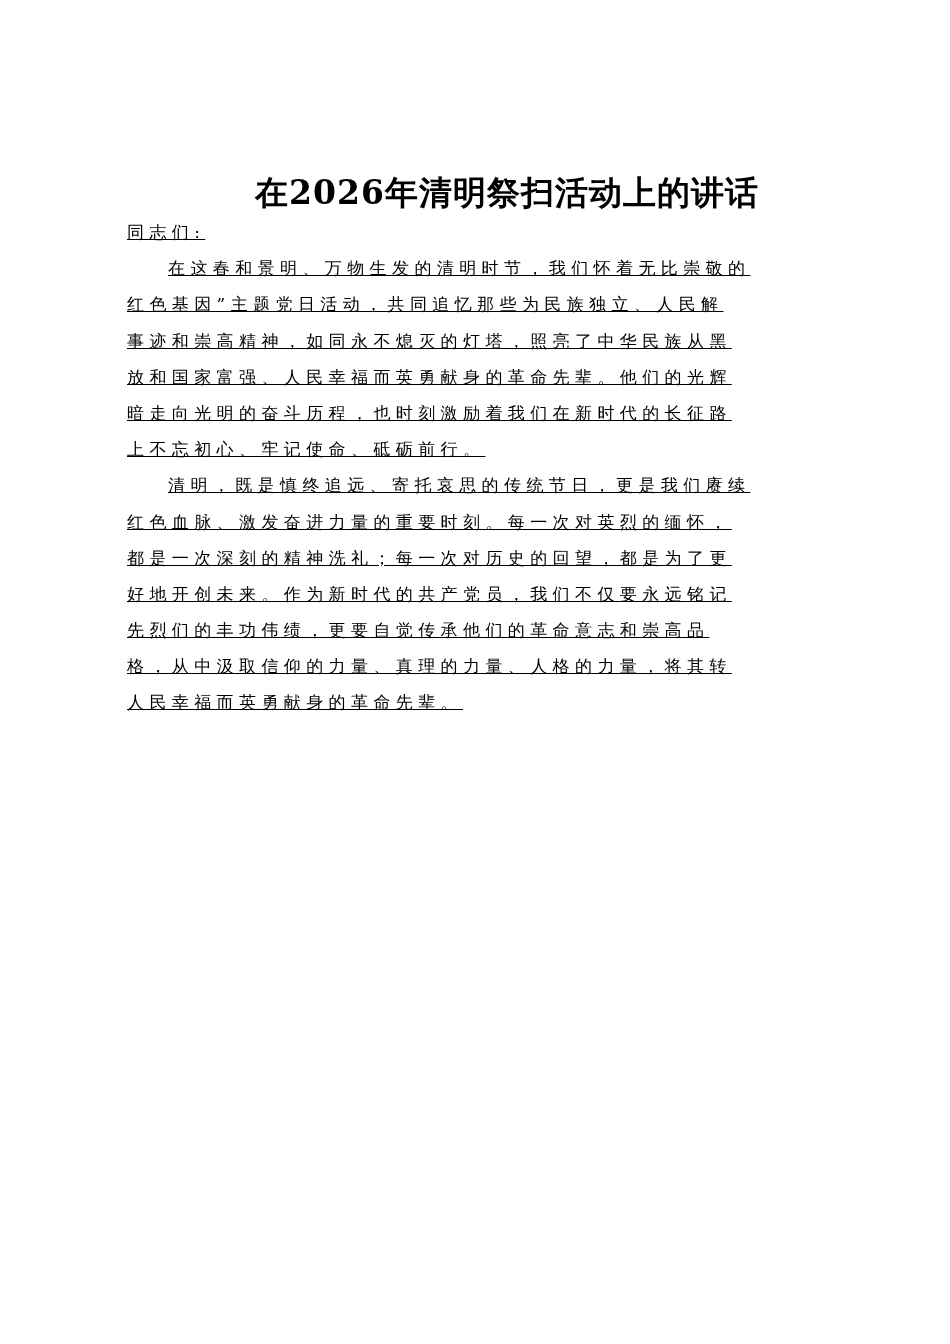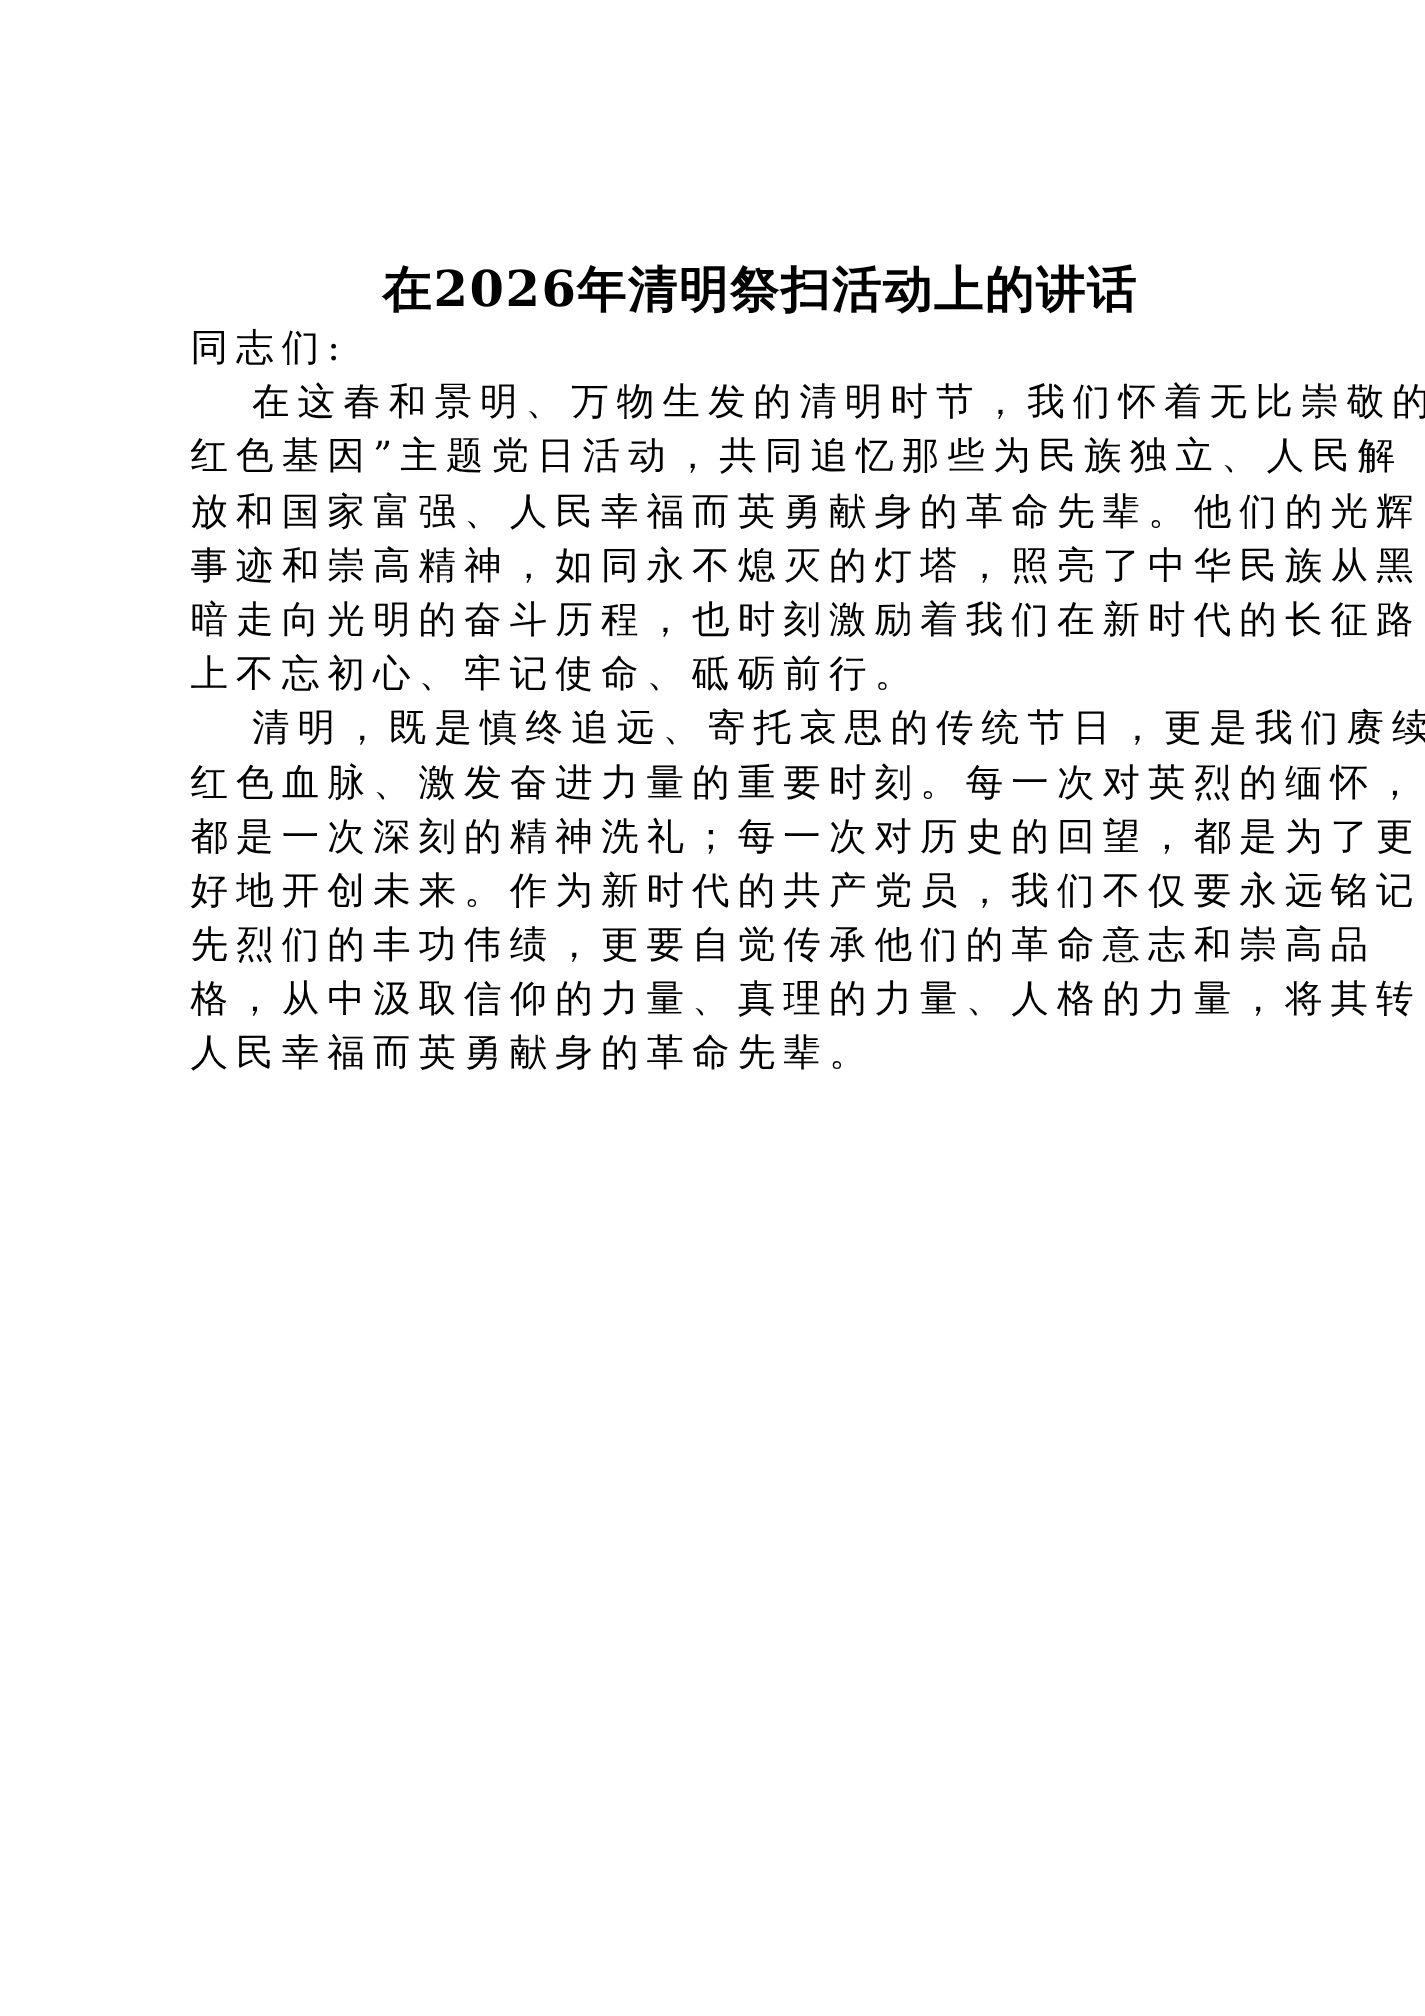--- a/index.html
+++ b/index.html
@@ -38,44 +38,45 @@
     }
     .body {
       position: absolute;
       left: 127px;
       top: 214px;
       width: 720px;
     }
     .line {
       height: 36.2px;
       line-height: 36.2px;
-      font-size: 25px;
+      font-size: 17px;
       white-space: nowrap;
       letter-spacing: 5.4px;
+      text-decoration: underline;
     }
     .line.indent {
       padding-left: 41px;
     }
   </style>
 </head>
 <body>
 
 <div class="page">
 
   <div class="title">在2026年清明祭扫活动上的讲话</div>
 
   <div class="body">
 
     <div class="line">同志们:</div>
 
     <div>
       <div class="line indent">在这春和景明、万物生发的清明时节，我们怀着无比崇敬的</div>
       <div class="line">红色基因”主题党日活动，共同追忆那些为民族独立、人民解</div>
+      <div class="line">事迹和崇高精神，如同永不熄灭的灯塔，照亮了中华民族从黑</div>
       <div class="line">放和国家富强、人民幸福而英勇献身的革命先辈。他们的光辉</div>
-      <div class="line">事迹和崇高精神，如同永不熄灭的灯塔，照亮了中华民族从黑</div>
       <div class="line">暗走向光明的奋斗历程，也时刻激励着我们在新时代的长征路</div>
       <div class="line">上不忘初心、牢记使命、砥砺前行。</div>
     </div>
 
 
     <div>
       <div class="line indent">清明，既是慎终追远、寄托哀思的传统节日，更是我们赓续</div>
       <div class="line">红色血脉、激发奋进力量的重要时刻。每一次对英烈的缅怀，</div>
       <div class="line">都是一次深刻的精神洗礼；每一次对历史的回望，都是为了更</div>
       <div class="line">好地开创未来。作为新时代的共产党员，我们不仅要永远铭记</div>

